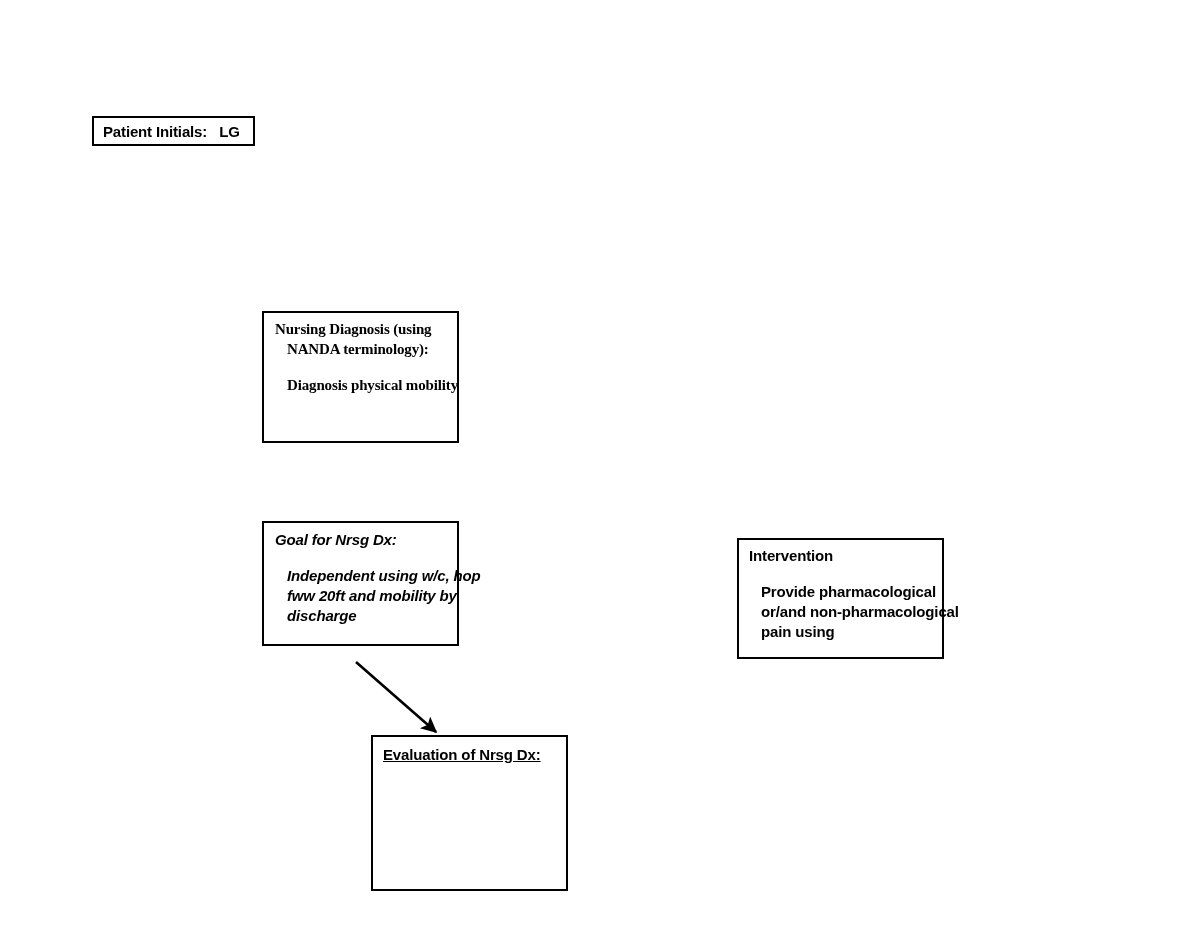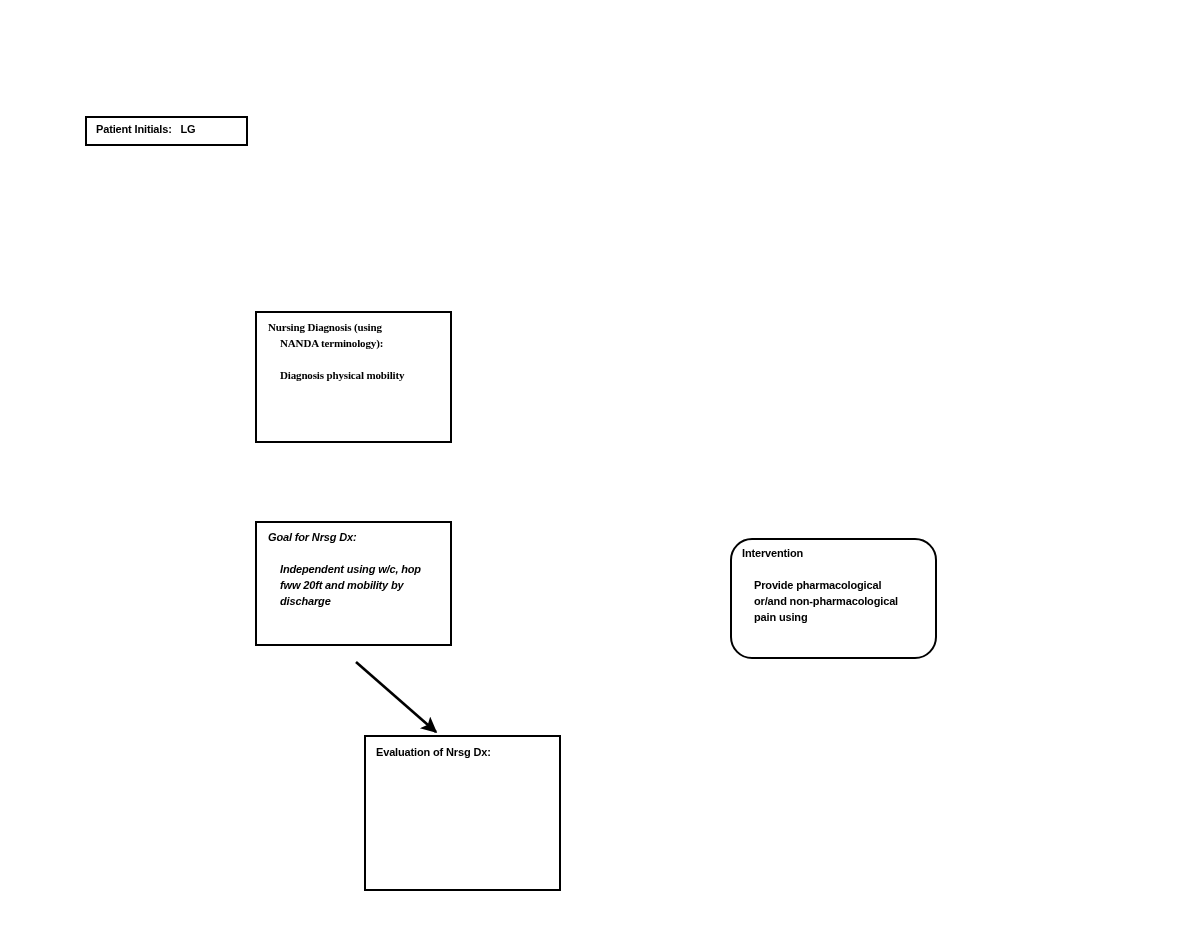--- a/index.html
+++ b/index.html
@@ -17,24 +17,25 @@
     width: 1200px;
     height: 927px;
     background: #ffffff;
     overflow: hidden;
   }
   .node {
     position: absolute;
     box-sizing: border-box;
     border: 2px solid #000000;
     background: #ffffff;
-    font-size: 11px;
+    font-size: 15px;
     font-weight: bold;
     line-height: 1.0;
     color: #000000;
+    margin-left: 7px;
   }
   .node .pad {
     padding: 9px 11px 0 11px;
   }
   .line {
     margin: 0 0 0 0;
     white-space: pre;
     letter-spacing: -0.15px;
   }
   .line + .line {
@@ -67,33 +68,33 @@
     top: 521px;
     width: 197px;
     height: 125px;
     font-style: italic;
   }
   #node-intervention {
     left: 730px;
     top: 538px;
     width: 207px;
     height: 121px;
-    border-radius: 22px;
   }
   #node-intervention .pad {
     padding: 8px 10px 0 10px;
   }
   #node-evaluation {
     left: 364px;
     top: 735px;
     width: 197px;
     height: 156px;
   }
   #node-evaluation .pad {
     padding: 10px 10px 0 10px;
+    text-decoration: underline;
   }
 
   
   #connector-layer {
     position: absolute;
     left: 0;
     top: 0;
     width: 1200px;
     height: 927px;
     pointer-events: none;

